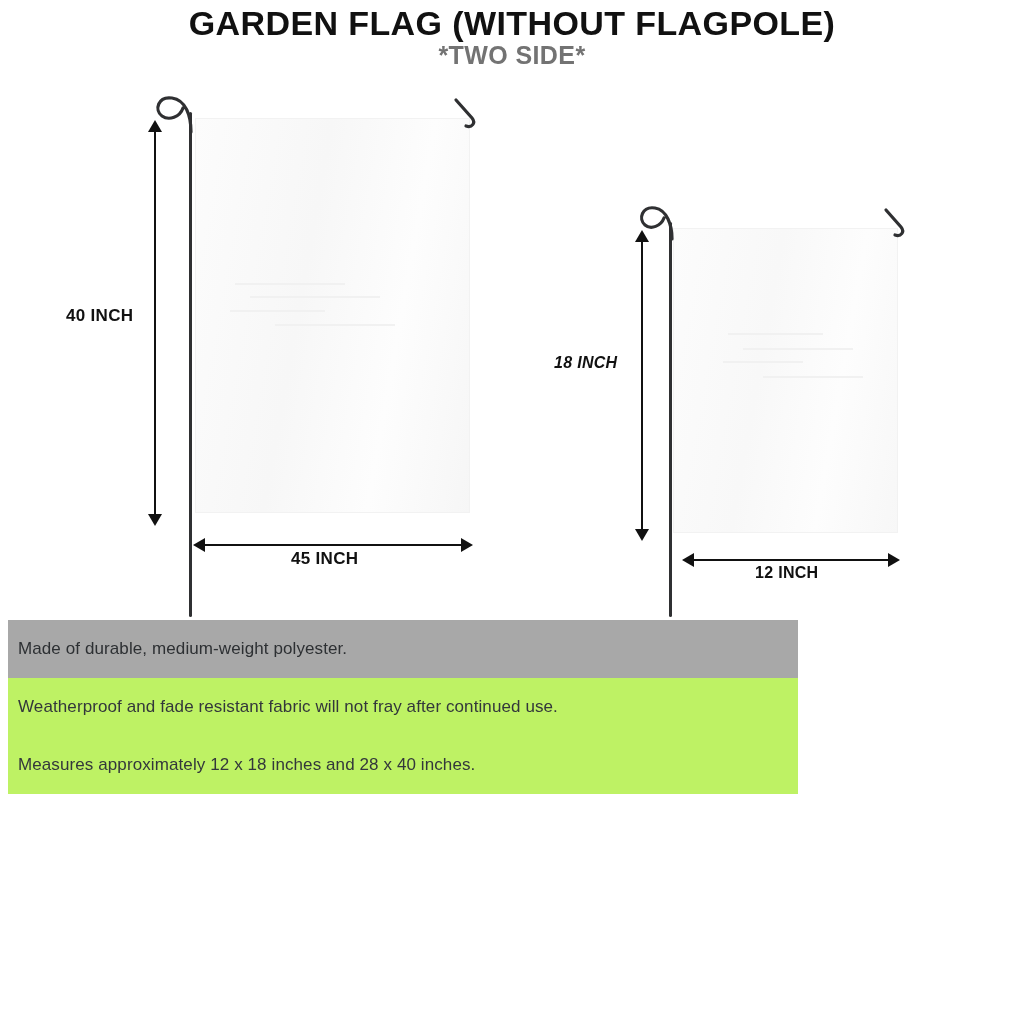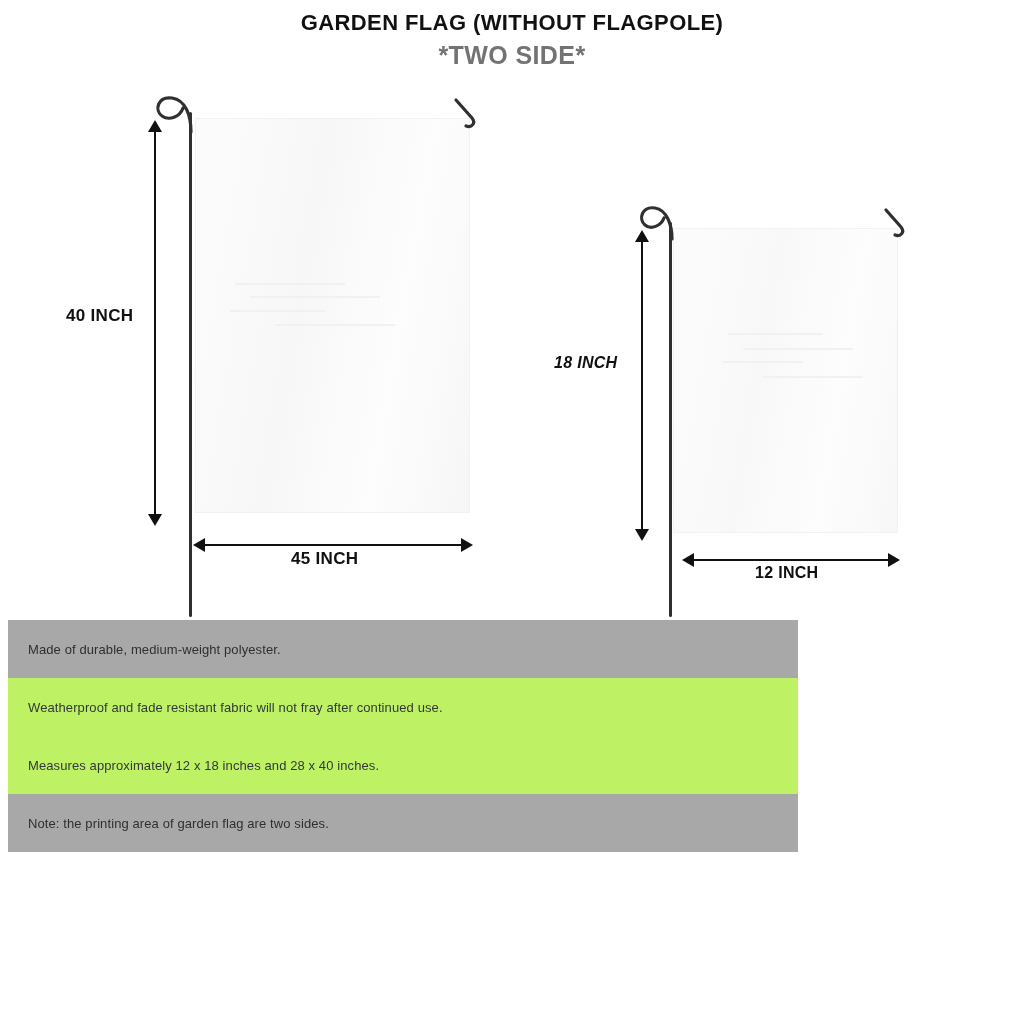--- a/index.html
+++ b/index.html
@@ -18,21 +18,21 @@
 
   
   .title-block {
     position: absolute;
     top: 6px;
     left: 0;
     width: 1024px;
     text-align: center;
   }
   .title-line1 {
-    font-size: 22px;
+    font-size: 34px;
     font-weight: bold;
     letter-spacing: 0.4px;
     line-height: 34px;
     color: #111111;
   }
   .title-line2 {
     font-size: 25px;
     font-weight: bold;
     letter-spacing: 0.4px;
     line-height: 30px;
@@ -130,23 +130,23 @@
   .features {
     position: absolute;
     left: 8px;
     top: 620px;
     width: 790px;
   }
   .feature-row {
     height: 58px;
     display: flex;
     align-items: center;
-    padding-left: 20px;
+    padding-left: 10px;
     box-sizing: border-box;
-    font-size: 13px;
+    font-size: 17px;
     color: #33373b;
     letter-spacing: 0.1px;
   }
   .feature-row.shaded { background: #a8a8a8; color: #2d3033; }
   .feature-row.plain  { background: #bef264; }
 </style>
 </head>
 <body>
 
 <div class="title-block">
@@ -217,16 +217,13 @@
 <div class="features">
   <div class="feature-row shaded">
     <span>Made of durable, medium-weight polyester.</span>
   </div>
   <div class="feature-row plain">
     <span>Weatherproof and fade resistant fabric will not fray after continued use.</span>
   </div>
   <div class="feature-row plain">
     <span>Measures approximately 12 x 18 inches and 28 x 40 inches.</span>
   </div>
-  <div class="feature-row shaded">
-    <span>Note: the printing area of garden flag are two sides.</span>
-  </div>
 </div>
 
 </body></html>

